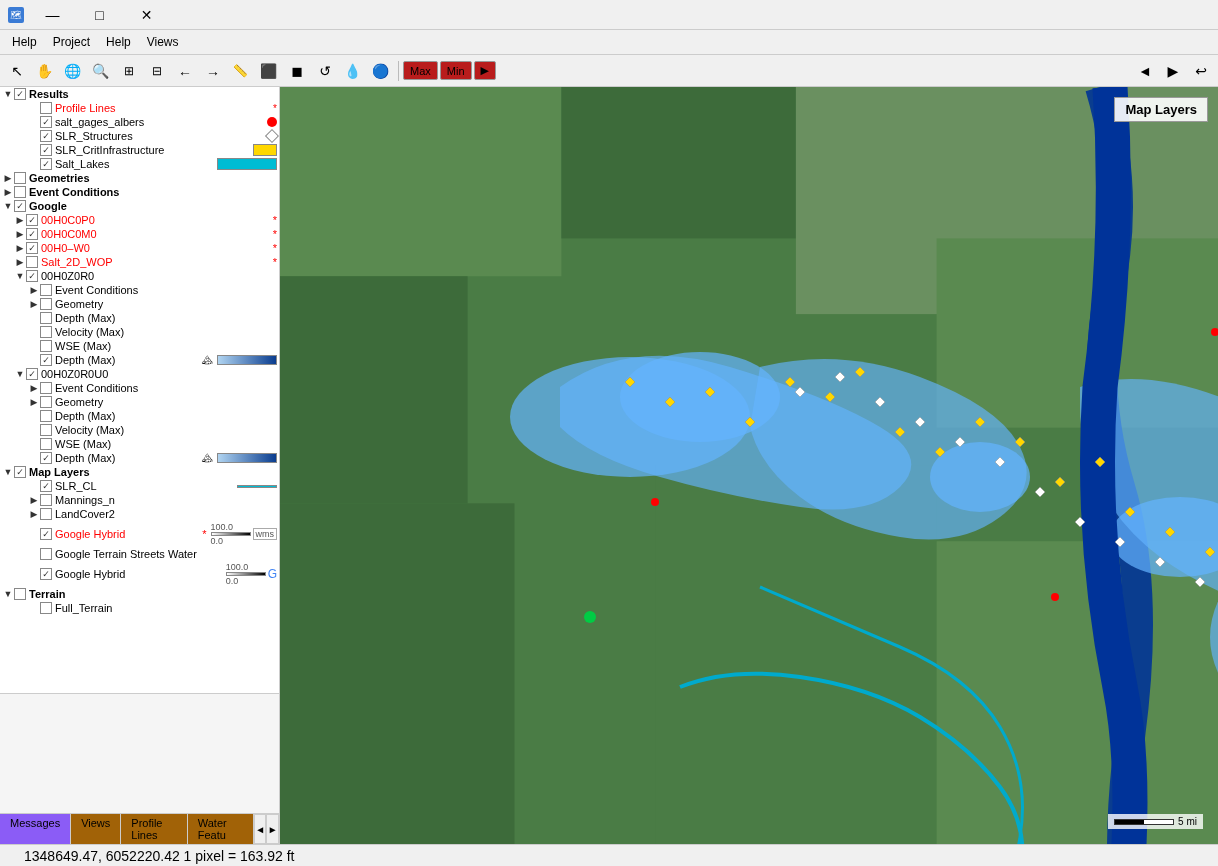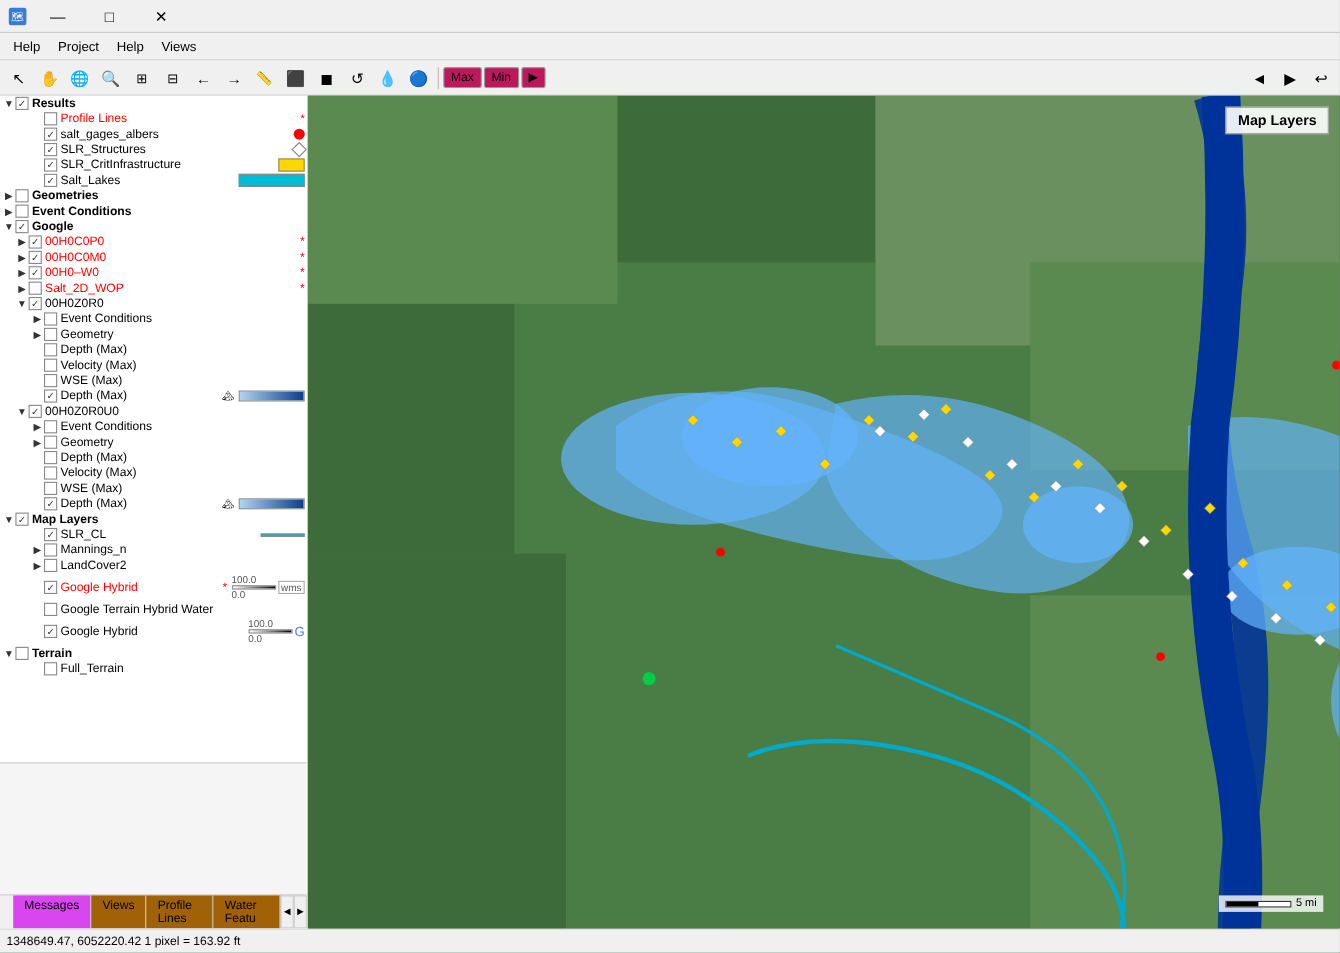--- a/index.html
+++ b/index.html
@@ -45,21 +45,21 @@
       border: 1px solid transparent;
       background: transparent;
       cursor: pointer;
       display: flex; align-items: center; justify-content: center;
       font-size: 14px;
       border-radius: 2px;
     }
     .toolbar-separator { width: 1px; height: 20px; background: #bbb; margin: 0 2px; }
     .toolbar-spacer { flex: 1; }
     .max-min-controls { display: flex; gap: 2px; }
-    .max-min-btn { padding: 2px 6px; border: 1px solid #999; background: #be185d; cursor: pointer; font-size: 11px; border-radius: 2px; }
+    .max-min-btn { padding: 2px 6px; border: 1px solid #999; background: #b91c1c; cursor: pointer; font-size: 11px; border-radius: 2px; }
 
     
     .main-layout {
       display: flex;
       height: calc(866px - 30px - 25px - 32px - 22px);
     }
 
     
     .left-panel {
       width: 280px;
@@ -158,21 +158,21 @@
     .bottom-panel {
       height: 22px;
       background: #f0f0f0;
       border-top: 1px solid #ccc;
       display: flex;
       align-items: center;
       padding: 0 4px;
       font-size: 11px;
     }
 
-    .status-coords { margin-left: 2px; font-size: 11px; }
+    .status-coords { margin-left: 20px; font-size: 14px; }
 
     .preview-area {
       height: 100px;
       background: #f5f5f5;
       border-top: 1px solid #ccc;
       display: flex;
       align-items: center;
       justify-content: center;
       color: #999;
     }
@@ -199,21 +199,21 @@
       background: #f0f0f0;
       border-top: 1px solid #ccc;
     }
     .tab-item {
       padding: 3px 10px;
       border-right: 1px solid #ccc;
       cursor: pointer;
       font-size: 11px;
       background: #a16207;
     }
-    .tab-item.active { background: #d946ef; margin-left: 12px; }
+    .tab-item.active { background: #8b5cf6; }
 
     .nav-arrow {
       width: 16px;
       display: flex; align-items: center; justify-content: center;
       cursor: pointer; font-size: 10px;
       border: 1px solid #ccc;
     }
   </style>
 </head>
 <body>
@@ -477,21 +477,21 @@
             <div style="width:40px;height:4px;background:linear-gradient(to right,white,black);border:1px solid #888;"></div>
             <span style="font-size:9px;color:#555;">0.0</span>
           </div>
           <span class="wms-badge">wms</span>
         </div>
       </div>
 
       <div class="tree-item tree-indent-2">
         <span class="expander-placeholder"></span>
         <div class="checkbox"></div>
-        <span class="tree-label">Google Terrain Hybrid Water</span>
+        <span class="tree-label">Google Terrain Streets Water</span>
       </div>
 
       <div style="display:flex;flex-direction:column;padding-left:28px;">
         <div class="tree-item" style="padding-left:0;">
           <span class="expander-placeholder"></span>
           <div class="checkbox checked"></div>
           <span class="tree-label">Google Hybrid</span>
           <div style="display:flex;flex-direction:column;margin-left:4px;flex-shrink:0;">
             <span style="font-size:9px;color:#555;">100.0</span>
             <div style="width:40px;height:4px;background:linear-gradient(to right,white,black);border:1px solid #888;"></div>

